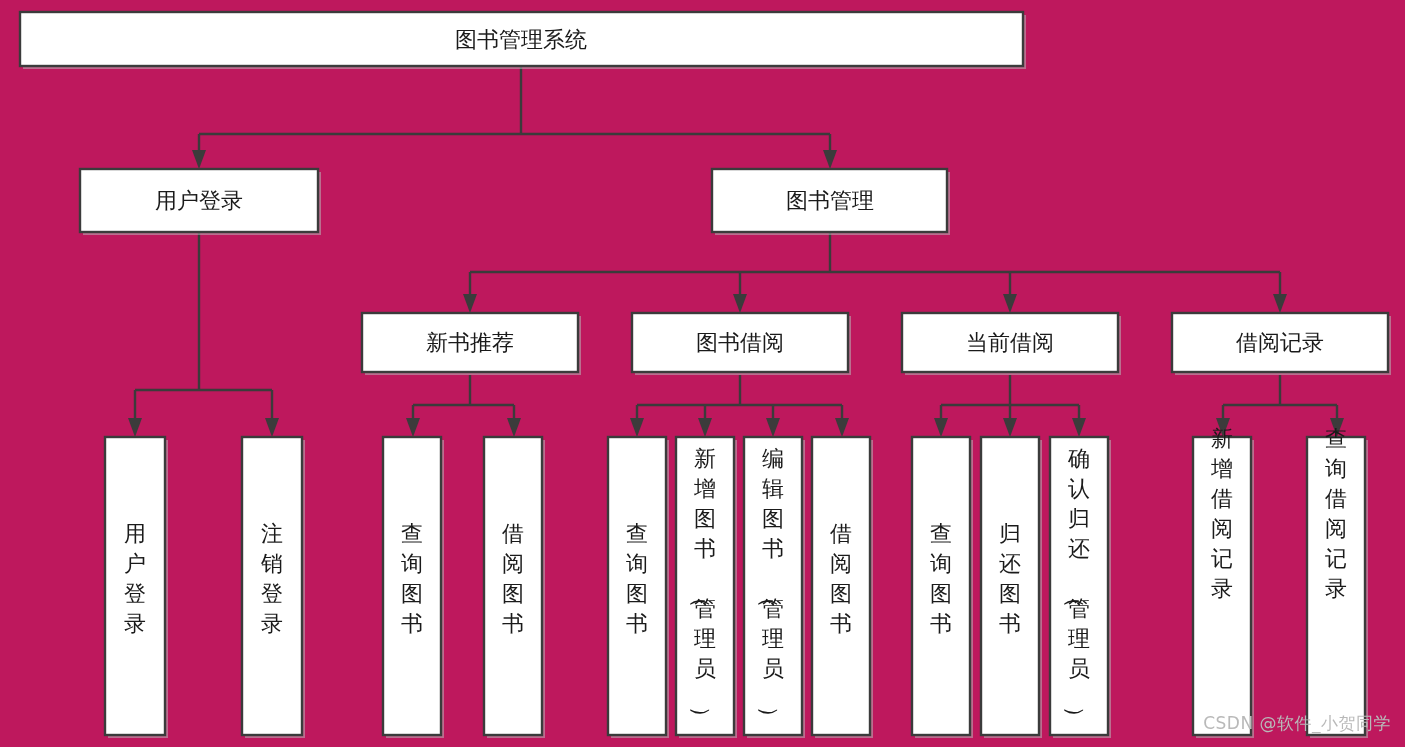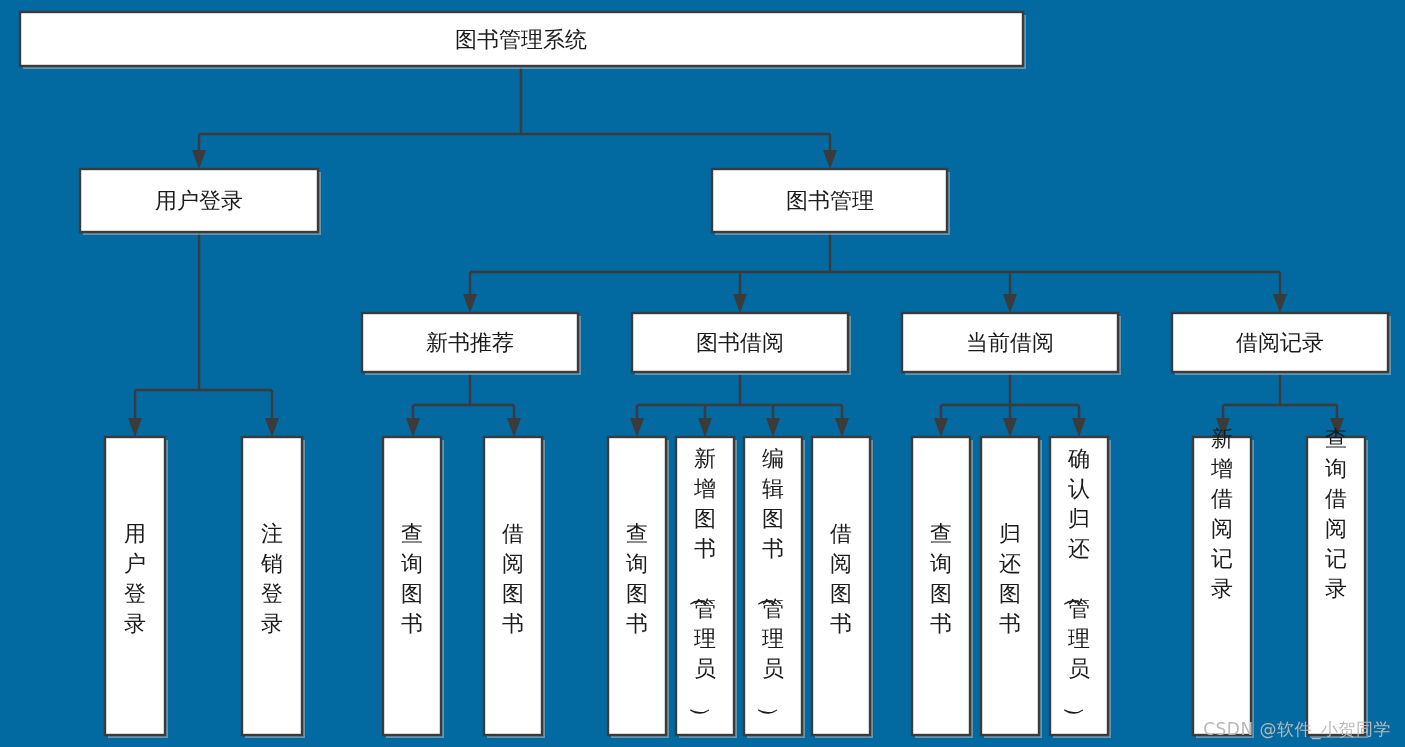--- a/index.html
+++ b/index.html
@@ -11,21 +11,21 @@
   body {
     width: 1405px;
     height: 747px;
     overflow: hidden;
     font-family: "DejaVu Sans", "Liberation Sans", sans-serif;
   }
   #diagram-root {
     position: relative;
     width: 1405px;
     height: 747px;
-    background: #0369a1;
+    background: #be185d;
   }
   svg#tree-svg {
     position: absolute;
     left: 0;
     top: 0;
     width: 1405px;
     height: 747px;
     display: block;
   }
   .node-box {
@@ -55,21 +55,21 @@
   }
   .node-label-vertical {
     fill: #1a1a1a;
     font-family: "DejaVu Sans", "Liberation Sans", sans-serif;
     font-size: 22px;
     text-anchor: middle;
   }
   .watermark {
     position: absolute;
     right: 14px;
-    bottom: 6px;
+    bottom: 12px;
     font-family: "DejaVu Sans", "Liberation Sans", sans-serif;
     font-size: 17px;
     color: #b9b9b9;
     letter-spacing: 0.5px;
     white-space: nowrap;
     user-select: none;
     margin-top: 9px;
   }
 </style>
 </head>

